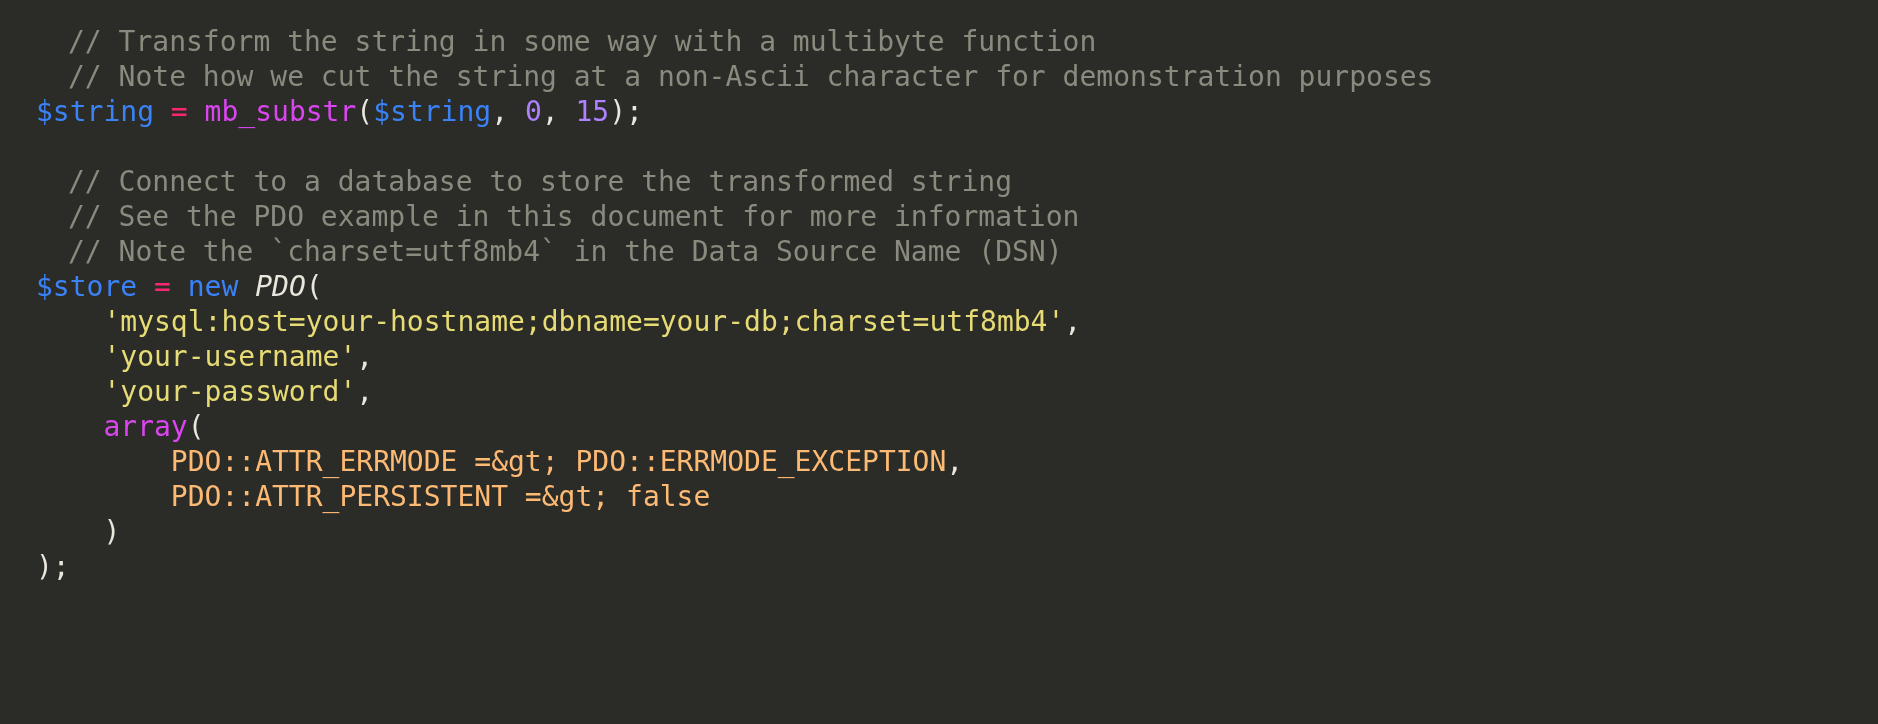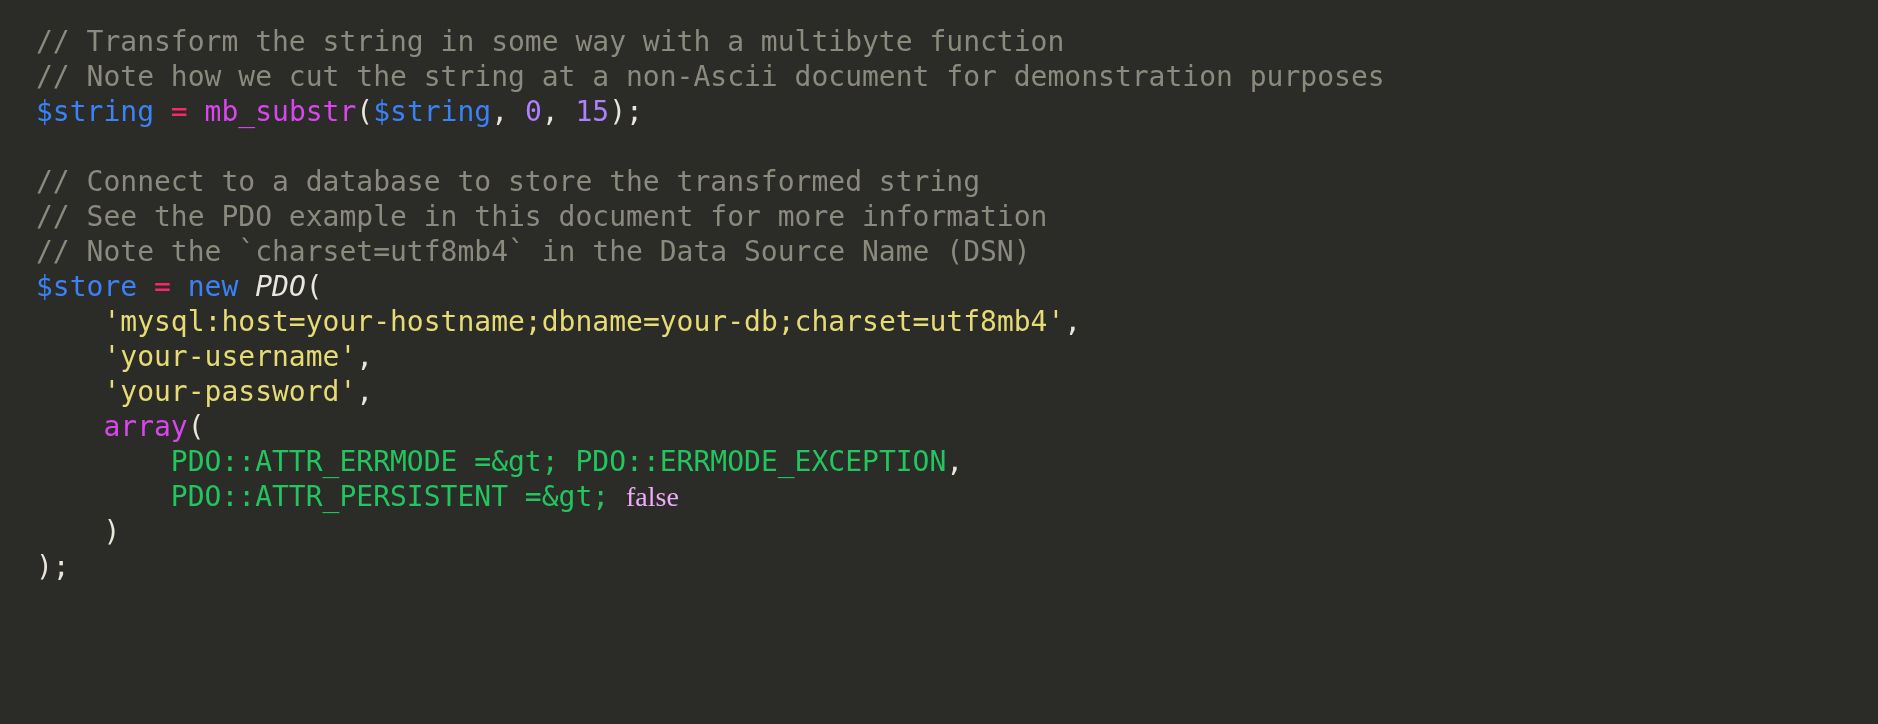--- a/index.html
+++ b/index.html
@@ -13,37 +13,37 @@
   pre.code {
     margin: 0;
     padding: 24px 36px 24px 36px;
     font-family: "Menlo", "Consolas", "DejaVu Sans Mono", monospace;
     font-size: 28px;
     line-height: 35px;
     color: #e9e6dc;
     white-space: pre;
     font-weight: 500;
   }
-  .tok-comment  { color: #8a8a7e; }
+  .tok-comment  { color: #8a8a7e; margin-left: 32px; }
   .tok-var      { color: #3b82f6; }  
   .tok-op       { color: #f92672; }  
   .tok-func     { color: #d946ef; }  
-  .tok-plain    { color: #22c55e; margin-top: 40px; }
+  .tok-plain    { color: #fdba74; margin-top: 40px; }
   .tok-num      { color: #ae81ff; }  
-  .tok-bool     { color: #f0abfc; font-family: Liberation Serif, serif; }  
+  .tok-bool     { color: #fdba74; }  
   .tok-kw       { color: #3b82f6; }  
   .tok-class    { color: #e9e6dc; font-style: italic; }  
   .tok-str      { color: #e6db74; }  
   .tok-punct    { color: #e9e6dc; }
 </style>
 </head>
 <body>
 
 <pre class="code"><span class="tok-comment">// Transform the string in some way with a multibyte function</span>
-<span class="tok-comment">// Note how we cut the string at a non-Ascii document for demonstration purposes</span>
+<span class="tok-comment">// Note how we cut the string at a non-Ascii character for demonstration purposes</span>
 <span class="tok-var">$string</span><span class="tok-op"> = </span><span class="tok-func">mb_substr</span><span class="tok-punct">(</span><span class="tok-var">$string</span><span class="tok-punct">, </span><span class="tok-num">0</span><span class="tok-punct">, </span><span class="tok-num">15</span><span class="tok-punct">);</span>
 
 <span class="tok-comment">// Connect to a database to store the transformed string</span>
 <span class="tok-comment">// See the PDO example in this document for more information</span>
 <span class="tok-comment">// Note the `charset=utf8mb4` in the Data Source Name (DSN)</span>
 <span class="tok-var">$store</span><span class="tok-op"> = </span><span class="tok-kw">new</span><span class="tok-plain"> </span><span class="tok-class">PDO</span><span class="tok-punct">(</span>
 <span class="tok-plain">    </span><span class="tok-str">'mysql:host=your-hostname;dbname=your-db;charset=utf8mb4'</span><span class="tok-punct">,</span>
 <span class="tok-plain">    </span><span class="tok-str">'your-username'</span><span class="tok-punct">,</span>
 <span class="tok-plain">    </span><span class="tok-str">'your-password'</span><span class="tok-punct">,</span>
 <span class="tok-plain">    </span><span class="tok-func">array</span><span class="tok-punct">(</span>

